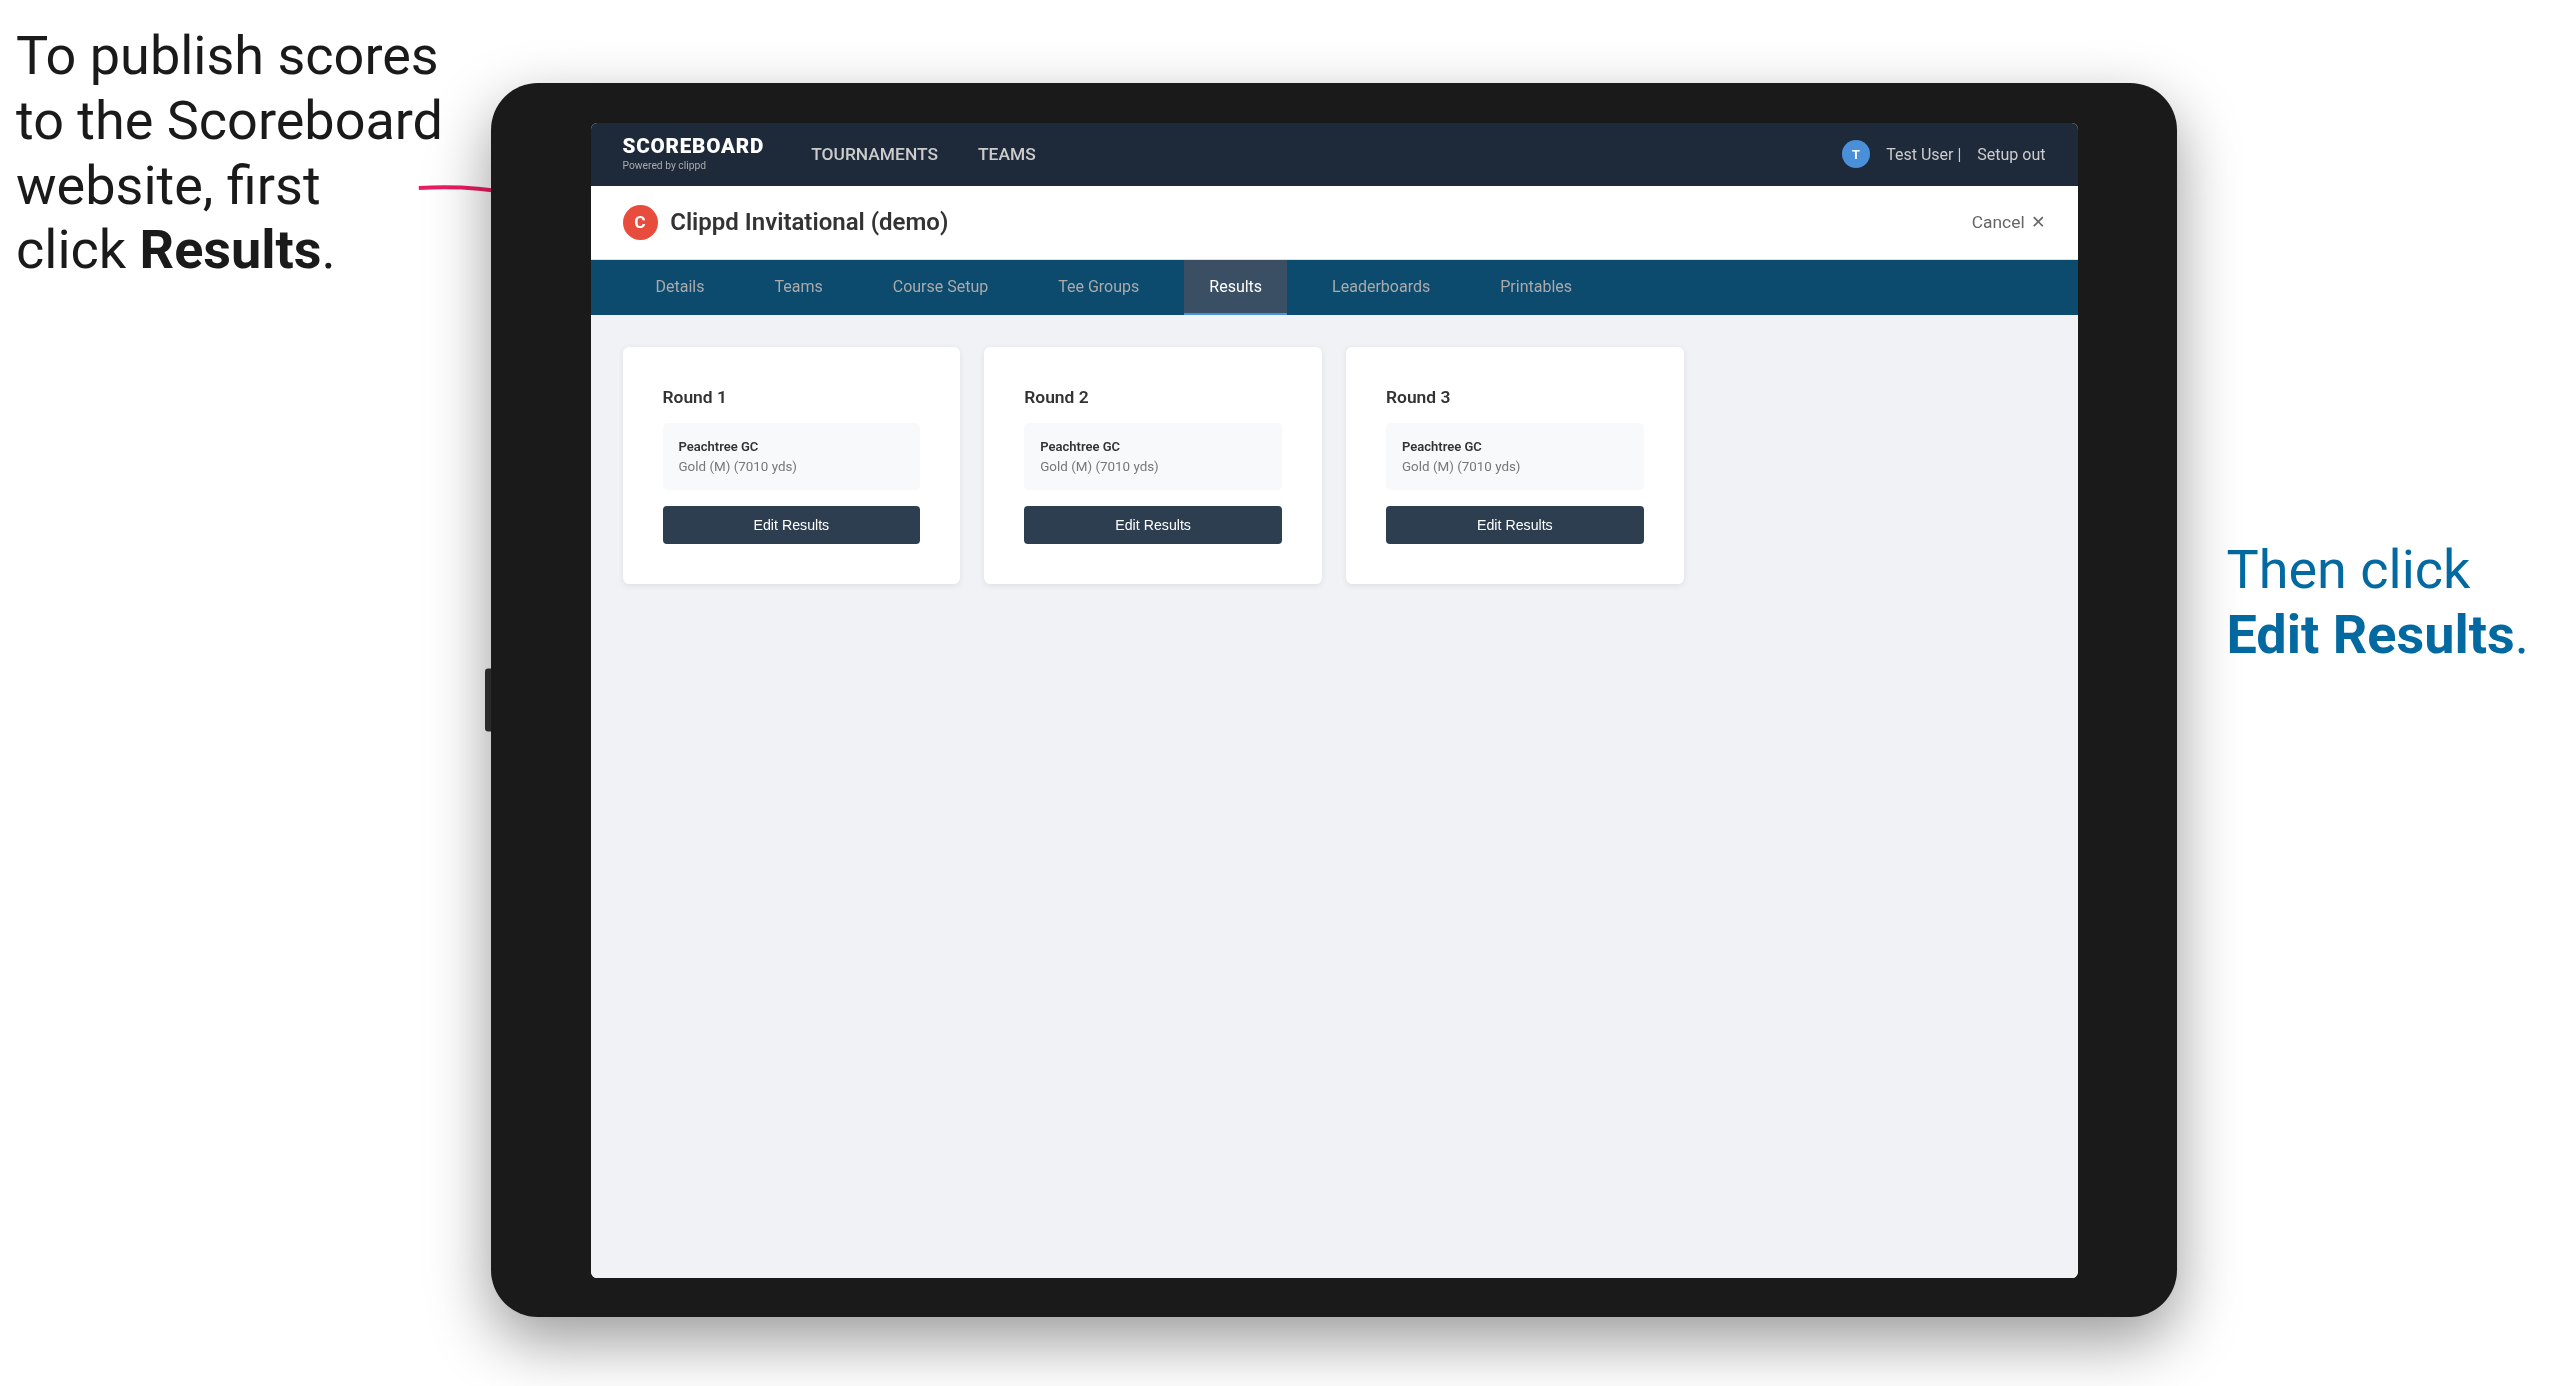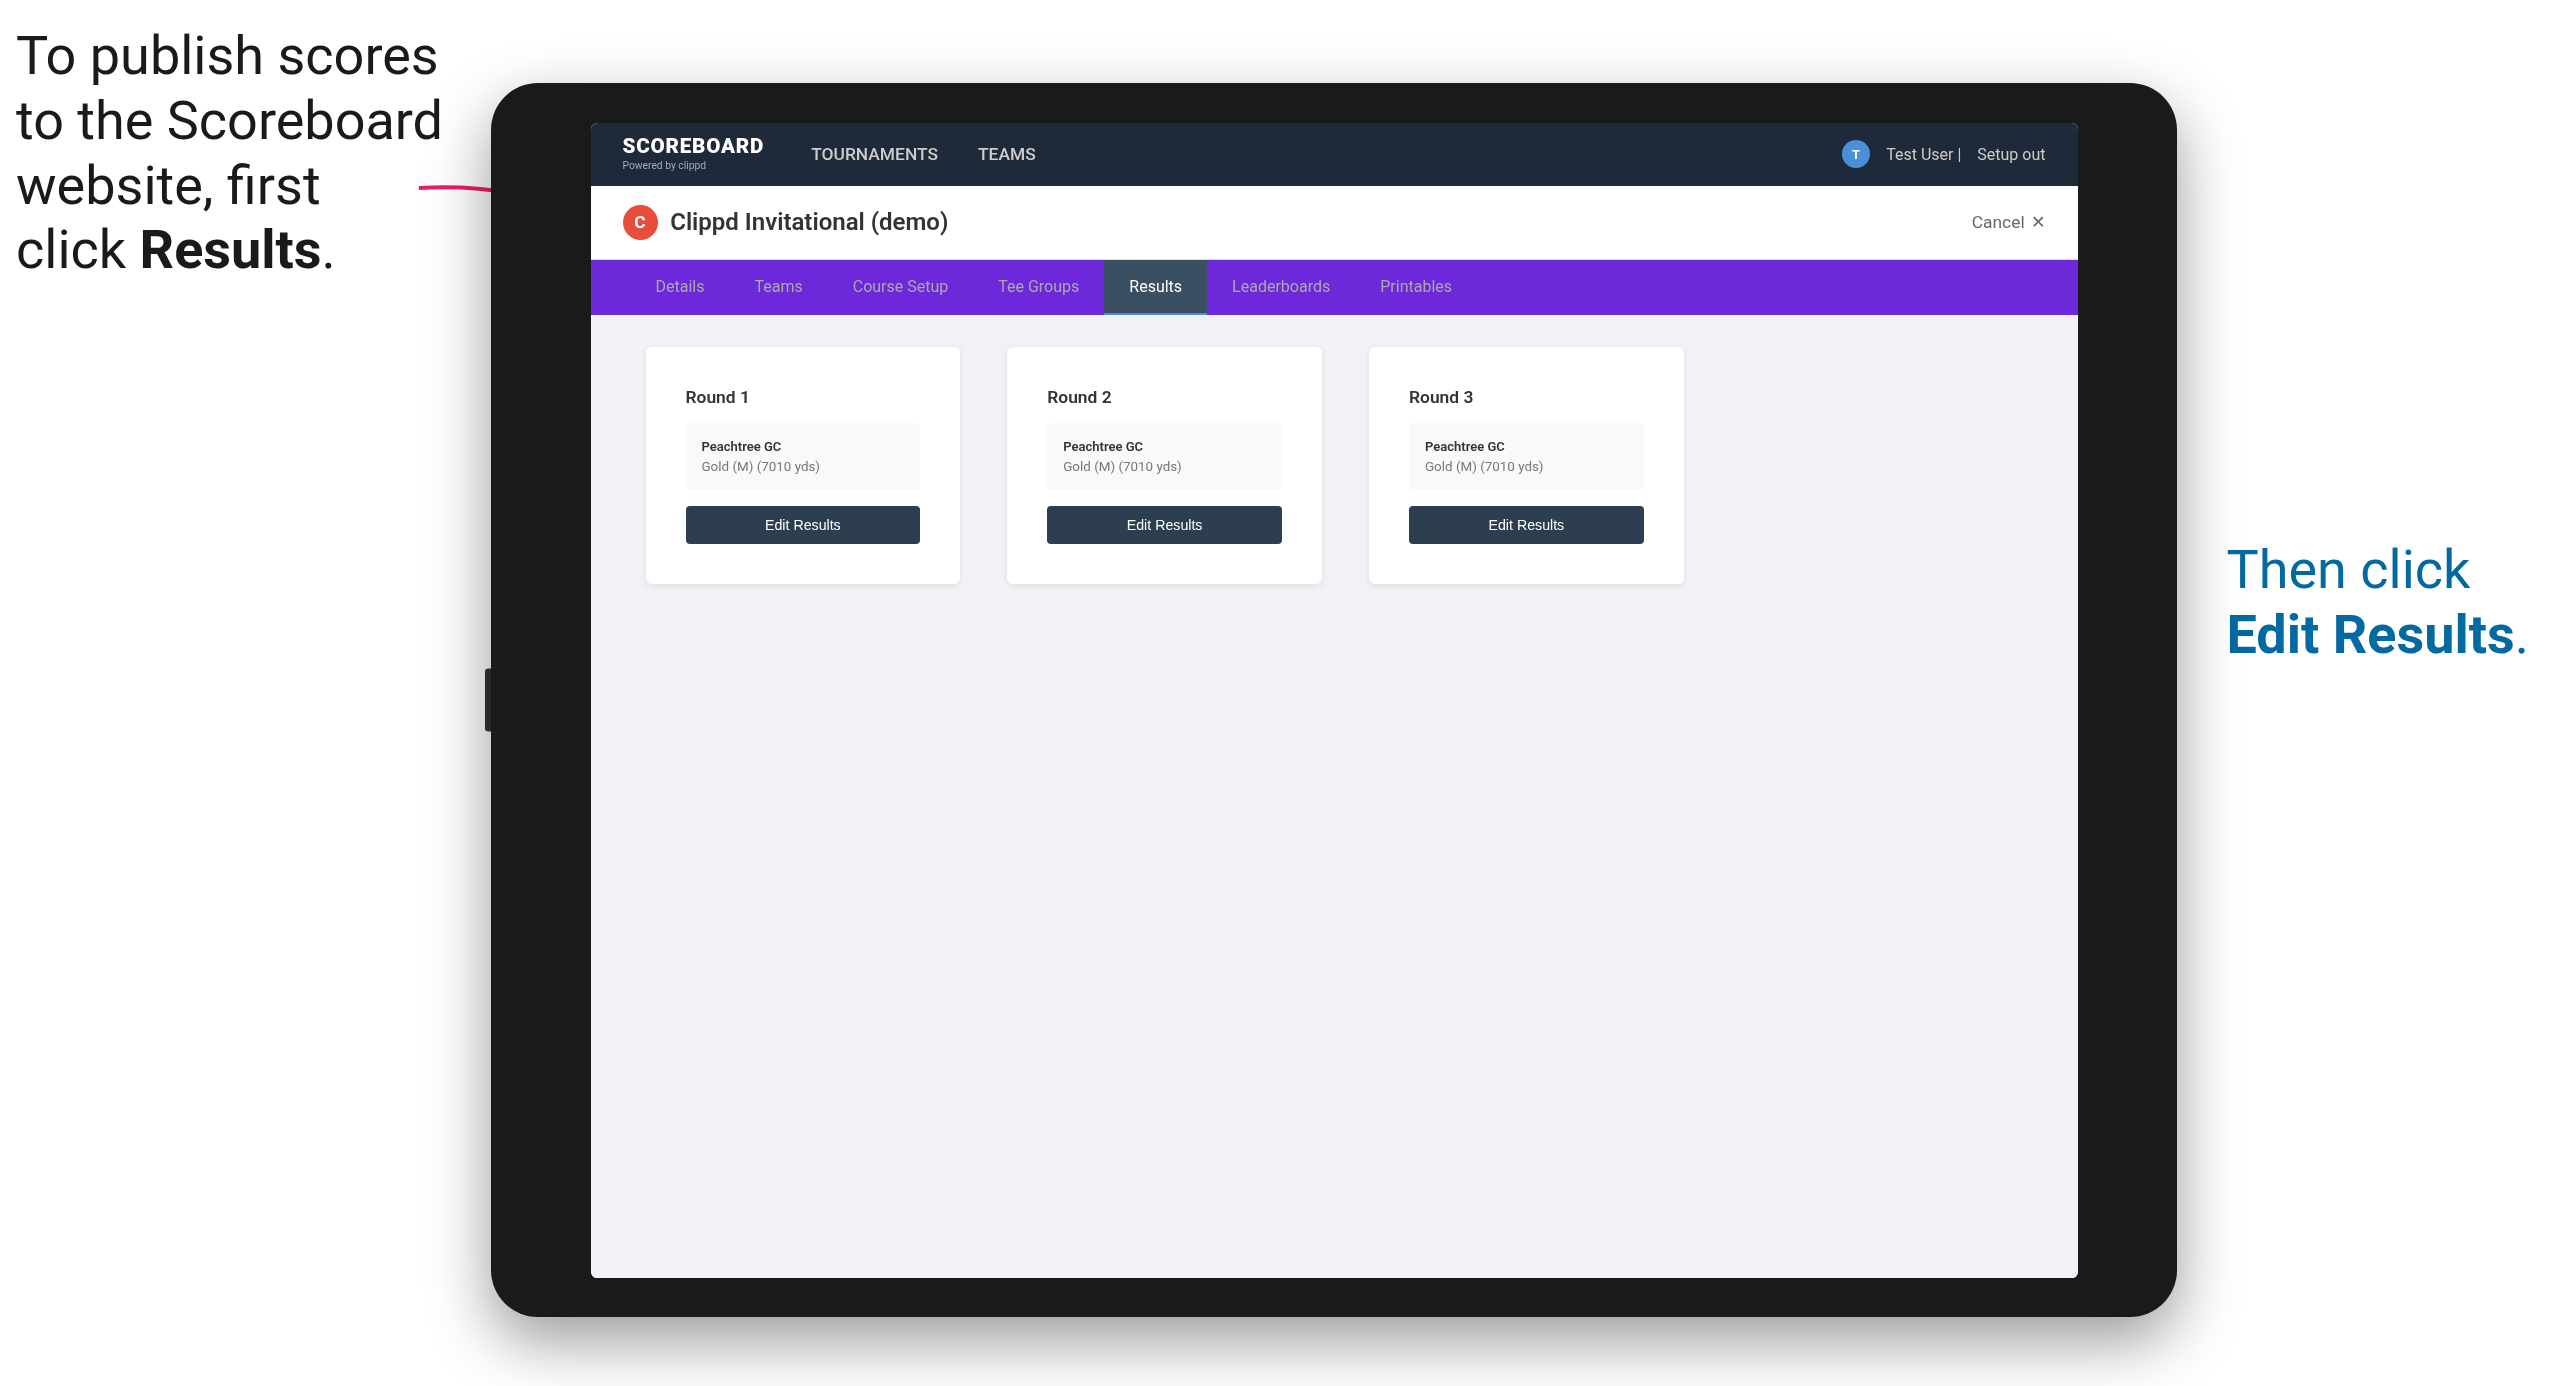--- a/index.html
+++ b/index.html
@@ -163,24 +163,25 @@
       color: #666;
       font-size: 17.4px;
       cursor: pointer;
       display: flex;
       align-items: center;
       gap: 6.3px;
     }
 
     
     .tab-nav {
-      background: #6d28d9;
+      background: #0c4a6e;
       display: flex;
       padding: 0 40px;
       flex-shrink: 0;
+      gap: 20px;
     }
 
     .tab-item {
       padding: 17.4px 25px;
       color: #aaa;
       font-size: 16px;
       cursor: pointer;
       white-space: nowrap;
       border-bottom: 2.4px solid transparent;
     }
@@ -203,21 +204,20 @@
       display: grid;
       grid-template-columns: repeat(4, 1fr);
       gap: 24px;
     }
 
     .round-card {
       background: #fff;
       border-radius: 6.3px;
       padding: 40px;
       box-shadow: 0 1.6px 6.3px rgba(0,0,0,0.08);
-      margin-left: 23px;
     }
 
     .round-title {
       font-size: 17.4px;
       font-weight: 600;
       color: #333;
       margin-bottom: 16px;
     }
 
     .course-card {

